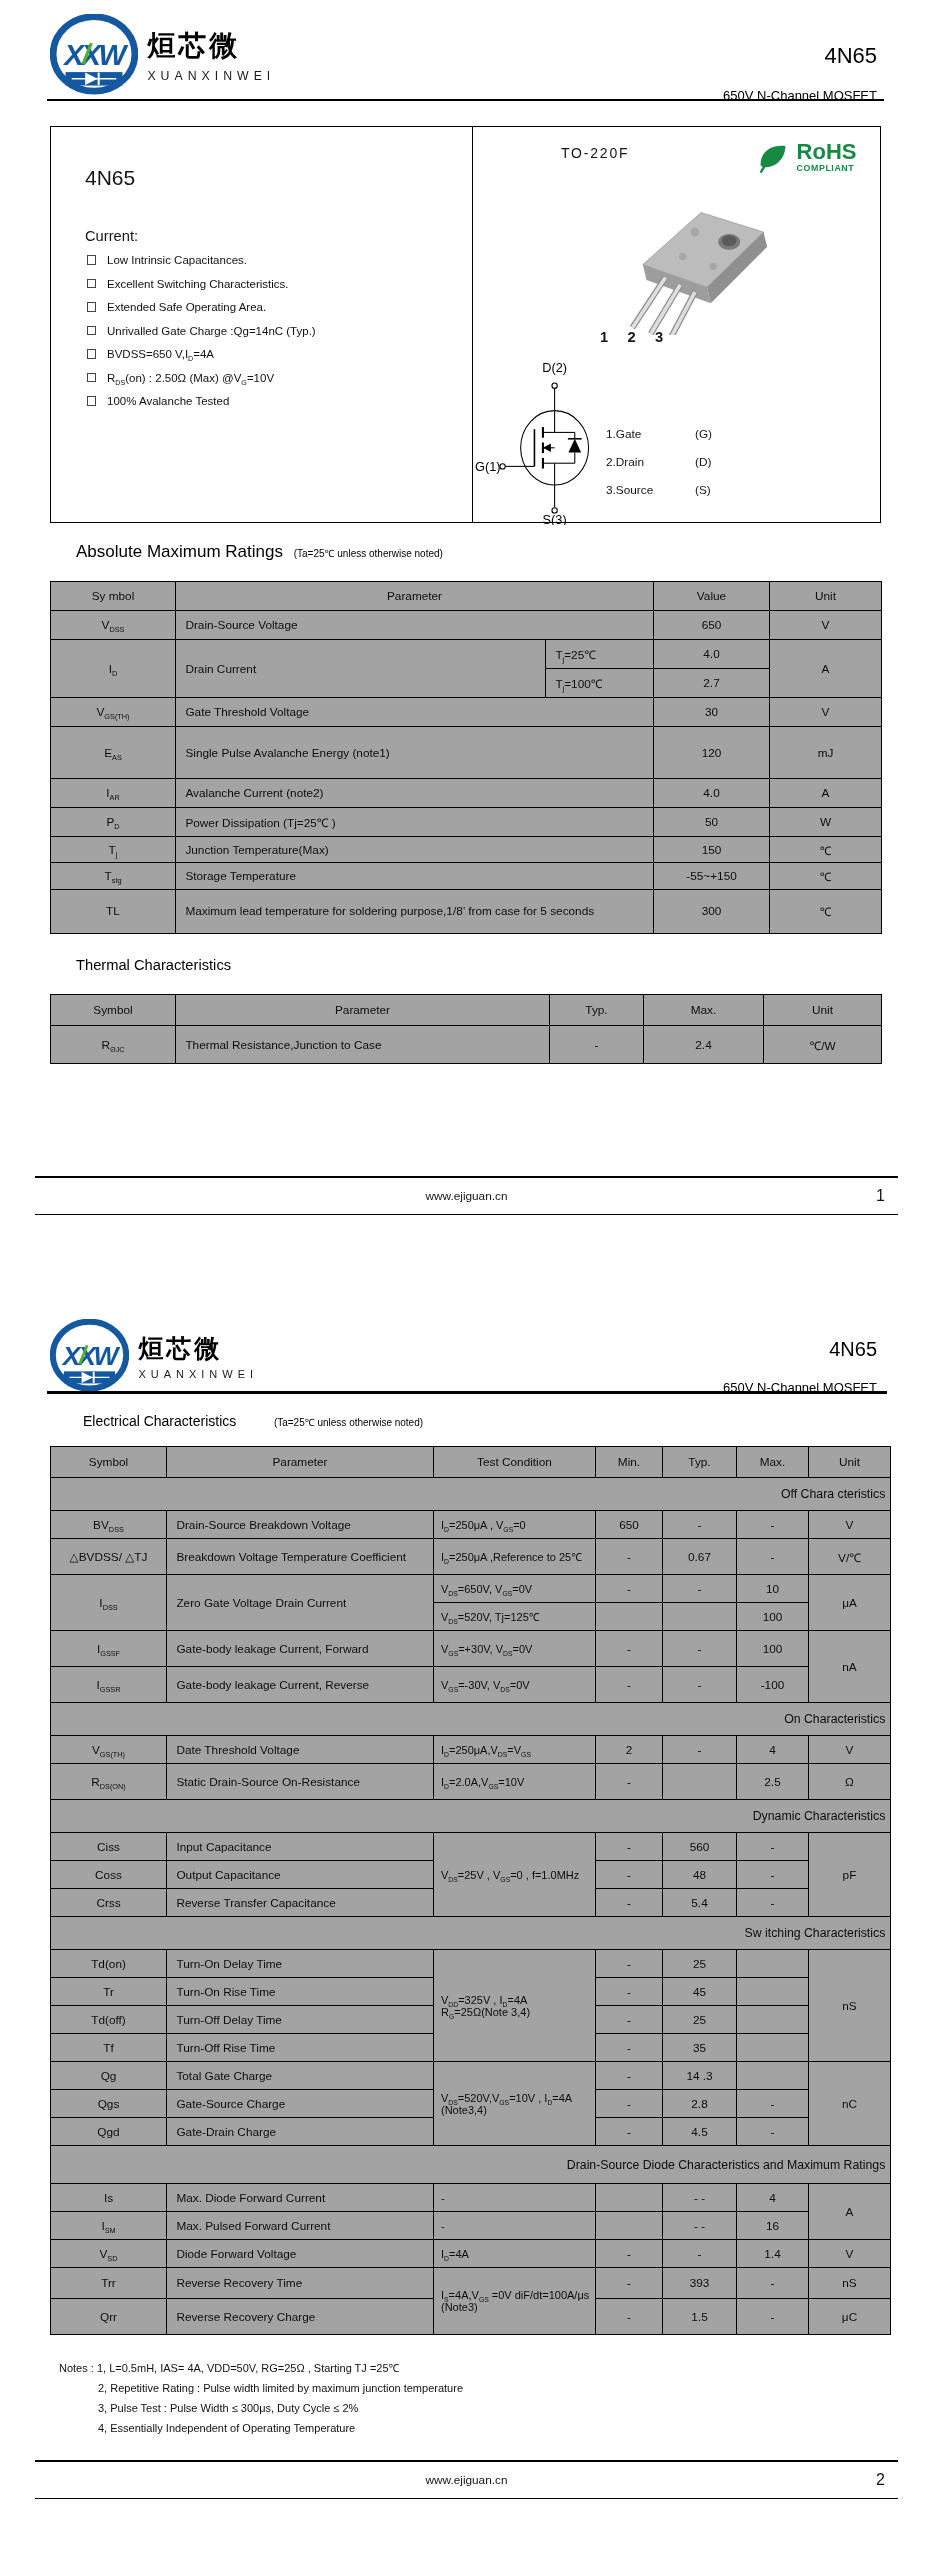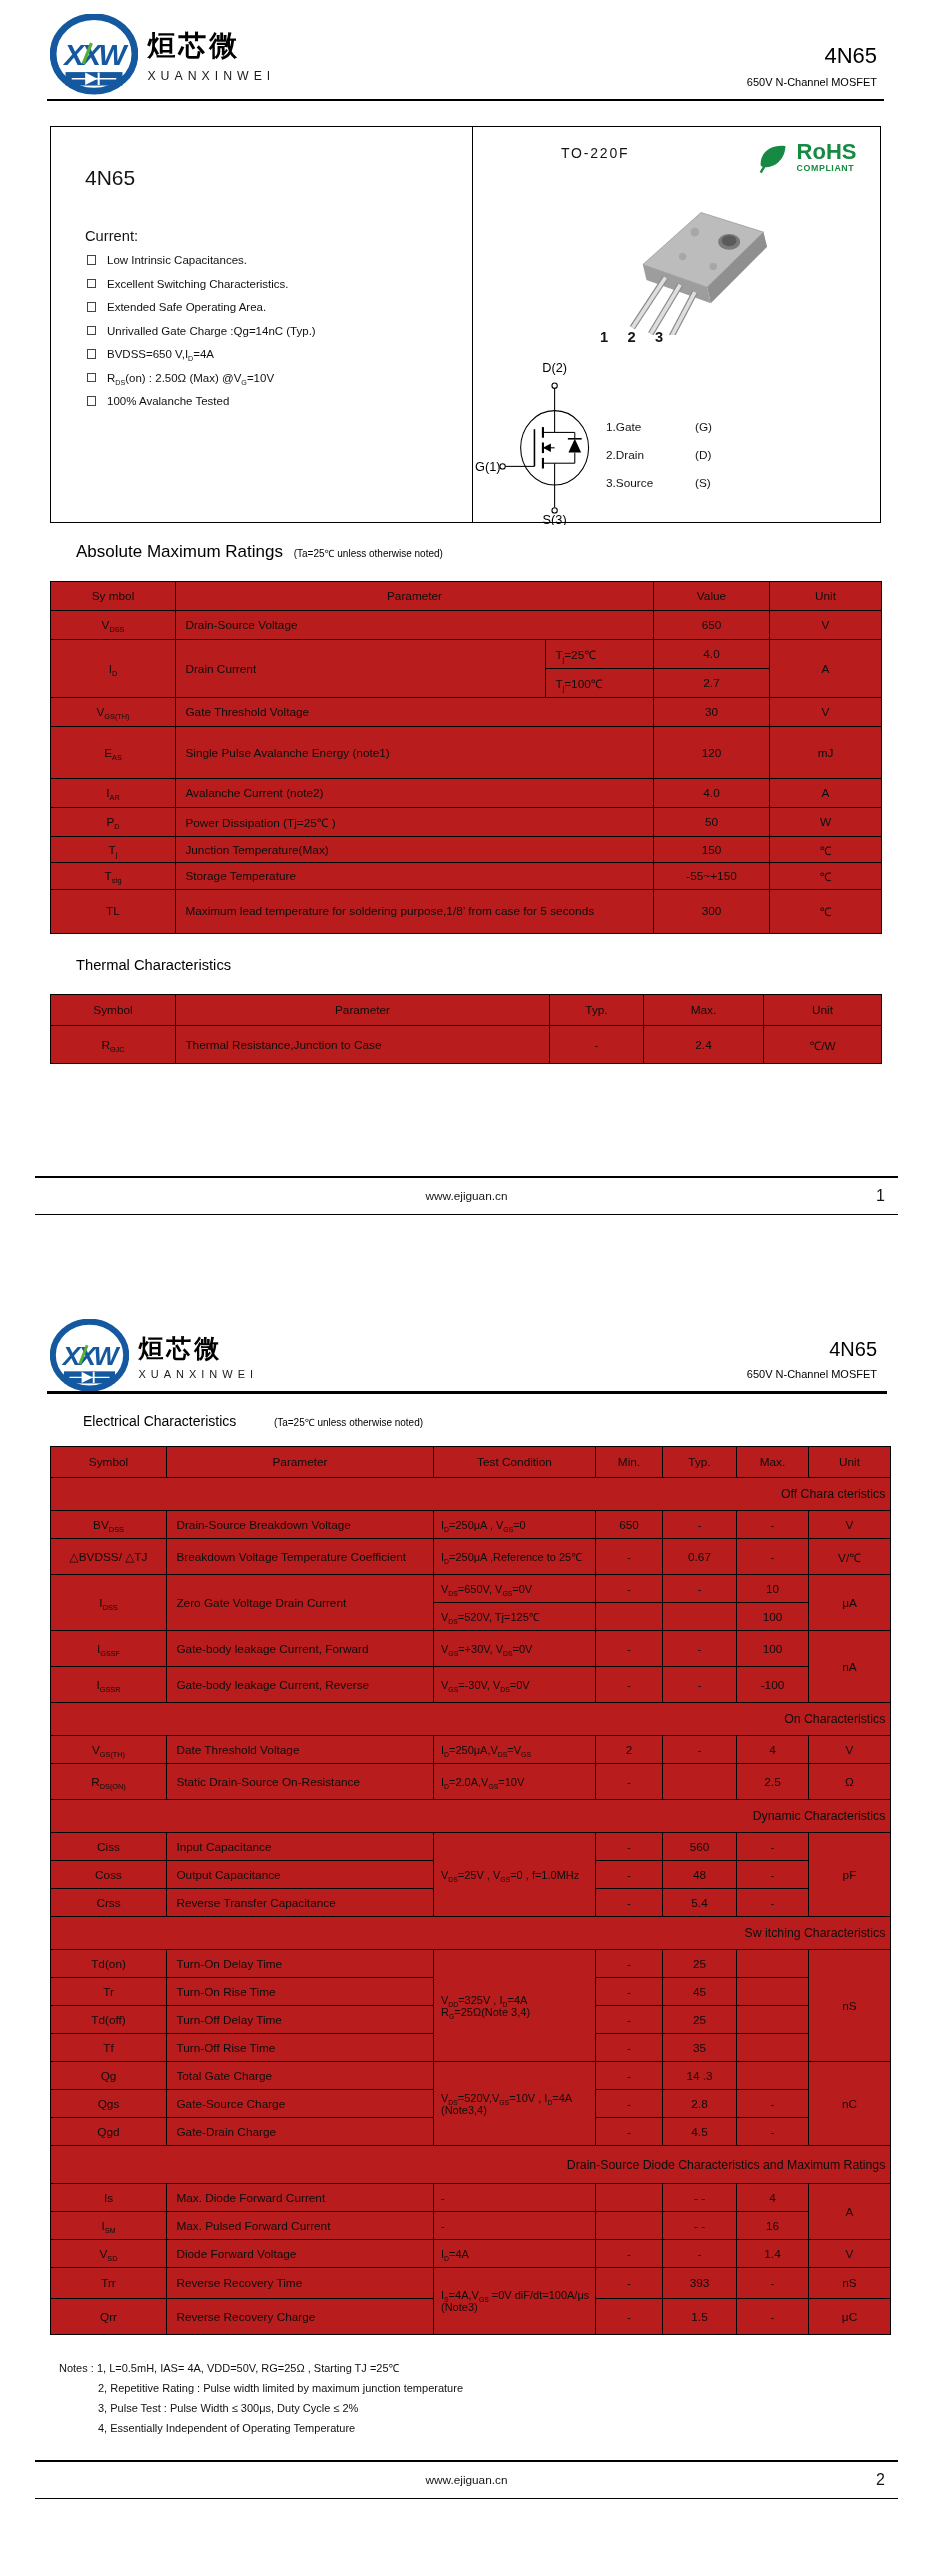--- a/index.html
+++ b/index.html
@@ -13,52 +13,52 @@
   #page1 { height:1239px; }
   #page2 { height:1337px; }
 
   
   .hdr { position:relative; }
   .logo-wrap { position:absolute; display:flex; align-items:center; gap:9.4px; }
   .brand-txt .cn { font-size:28px; font-weight:bold; letter-spacing:2.9px; color:#000; }
   .brand-txt .en { font-size:12.3px; letter-spacing:5px; color:#1a1a1a; margin-top:3.5px; }
   .hdr-right { position:absolute; right:56px; text-align:right; }
   .hdr-part { font-size:22px; color:#000; }
-  .hdr-sub  { font-size:11px; color:#000; margin-top:7px; }
+  .hdr-sub  { font-size:13px; color:#000; margin-top:19px; }
   .hdr-rule { position:absolute; left:47px; width:837px; background:#000; }
 
   
   .product-box { position:absolute; left:50px; top:126px; width:831px; height:397px; border:1.2px solid #000; }
   .pb-divider { position:absolute; left:421px; top:0; bottom:0; width:1.2px; background:#000; }
   .pb-part { position:absolute; left:34px; top:39px; font-size:21px; }
   .pb-feattitle { position:absolute; left:34px; top:101px; font-size:14.7px; }
   .feat-list { position:absolute; left:36px; top:127px; }
   .feat-item { display:flex; align-items:flex-start; gap:10.6px; height:23.5px; }
   .feat-box { width:9.4px; height:9.4px; border:1.2px solid #444; margin-top:1.2px; flex:0 0 auto; }
   .feat-text { font-size:11.5px; color:#111; }
   .pb-right { position:absolute; left:422px; top:0; right:0; bottom:0; }
   .pkg-title { position:absolute; left:88px; top:17.6px; font-size:14px; letter-spacing:1.8px; }
   .rohs { position:absolute; right:23.5px; top:15.3px; display:flex; align-items:flex-start; gap:9px; }
   .rohs-txt .r1 { font-size:22px; font-weight:bold; color:#168a43; line-height:0.95; }
   .rohs-txt .r2 { font-size:8.8px; font-weight:bold; color:#168a43; letter-spacing:0.6px; }
   .pkg-svg { position:absolute; left:134px; top:61px; }
   .pins-label { position:absolute; left:127px; top:202px; font-size:14.7px; font-weight:bold; letter-spacing:7.6px; }
   .mos-svg { position:absolute; left:2.4px; top:233px; }
   .pinlist { position:absolute; left:133px; top:293px; }
-  .pinlist-row { display:flex; height:28px; font-size:11.8px; }
+  .pinlist-row { display:flex; height:28px; font-size:11.8px;align-items:center; }
   .pinlist-row .nm { width:89px; }
 
   
   .sec-head { position:absolute; left:52px;margin-left:24px; }
   .sec-title { font-size:17px; color:#000; display:inline; }
   .sec-title.small { font-size:14.7px; }
   .sec-note { font-size:10px; color:#000; display:inline; margin-left:8.2px; }
 
   
-  table.dt { border-collapse:collapse; table-layout:fixed; position:absolute; left:50px; background:#b91c1c; }
+  table.dt { border-collapse:collapse; table-layout:fixed; position:absolute; left:50px; background:#a3a3a3; }
   table.dt td, table.dt th { border:1.2px solid #000; font-weight:normal; font-size:11.8px; color:#0d0d0d;
       text-align:center; vertical-align:middle; padding:1.8px 4.7px; overflow:hidden; }
   table.dt { border:1.8px solid #000; }
   table.dt td.l { text-align:left; padding-left:9.4px; }
   table.dt td.cond { text-align:left; padding-left:7px; font-size:11px; }
   table.dt tr.section td { text-align:right; padding-left:8.2px; font-size:12.3px; }
 
   
   .notes { position:absolute; left:59px; font-size:11px; line-height:20px; color:#111; }
   .notes .n-ind { padding-left:39px; }

